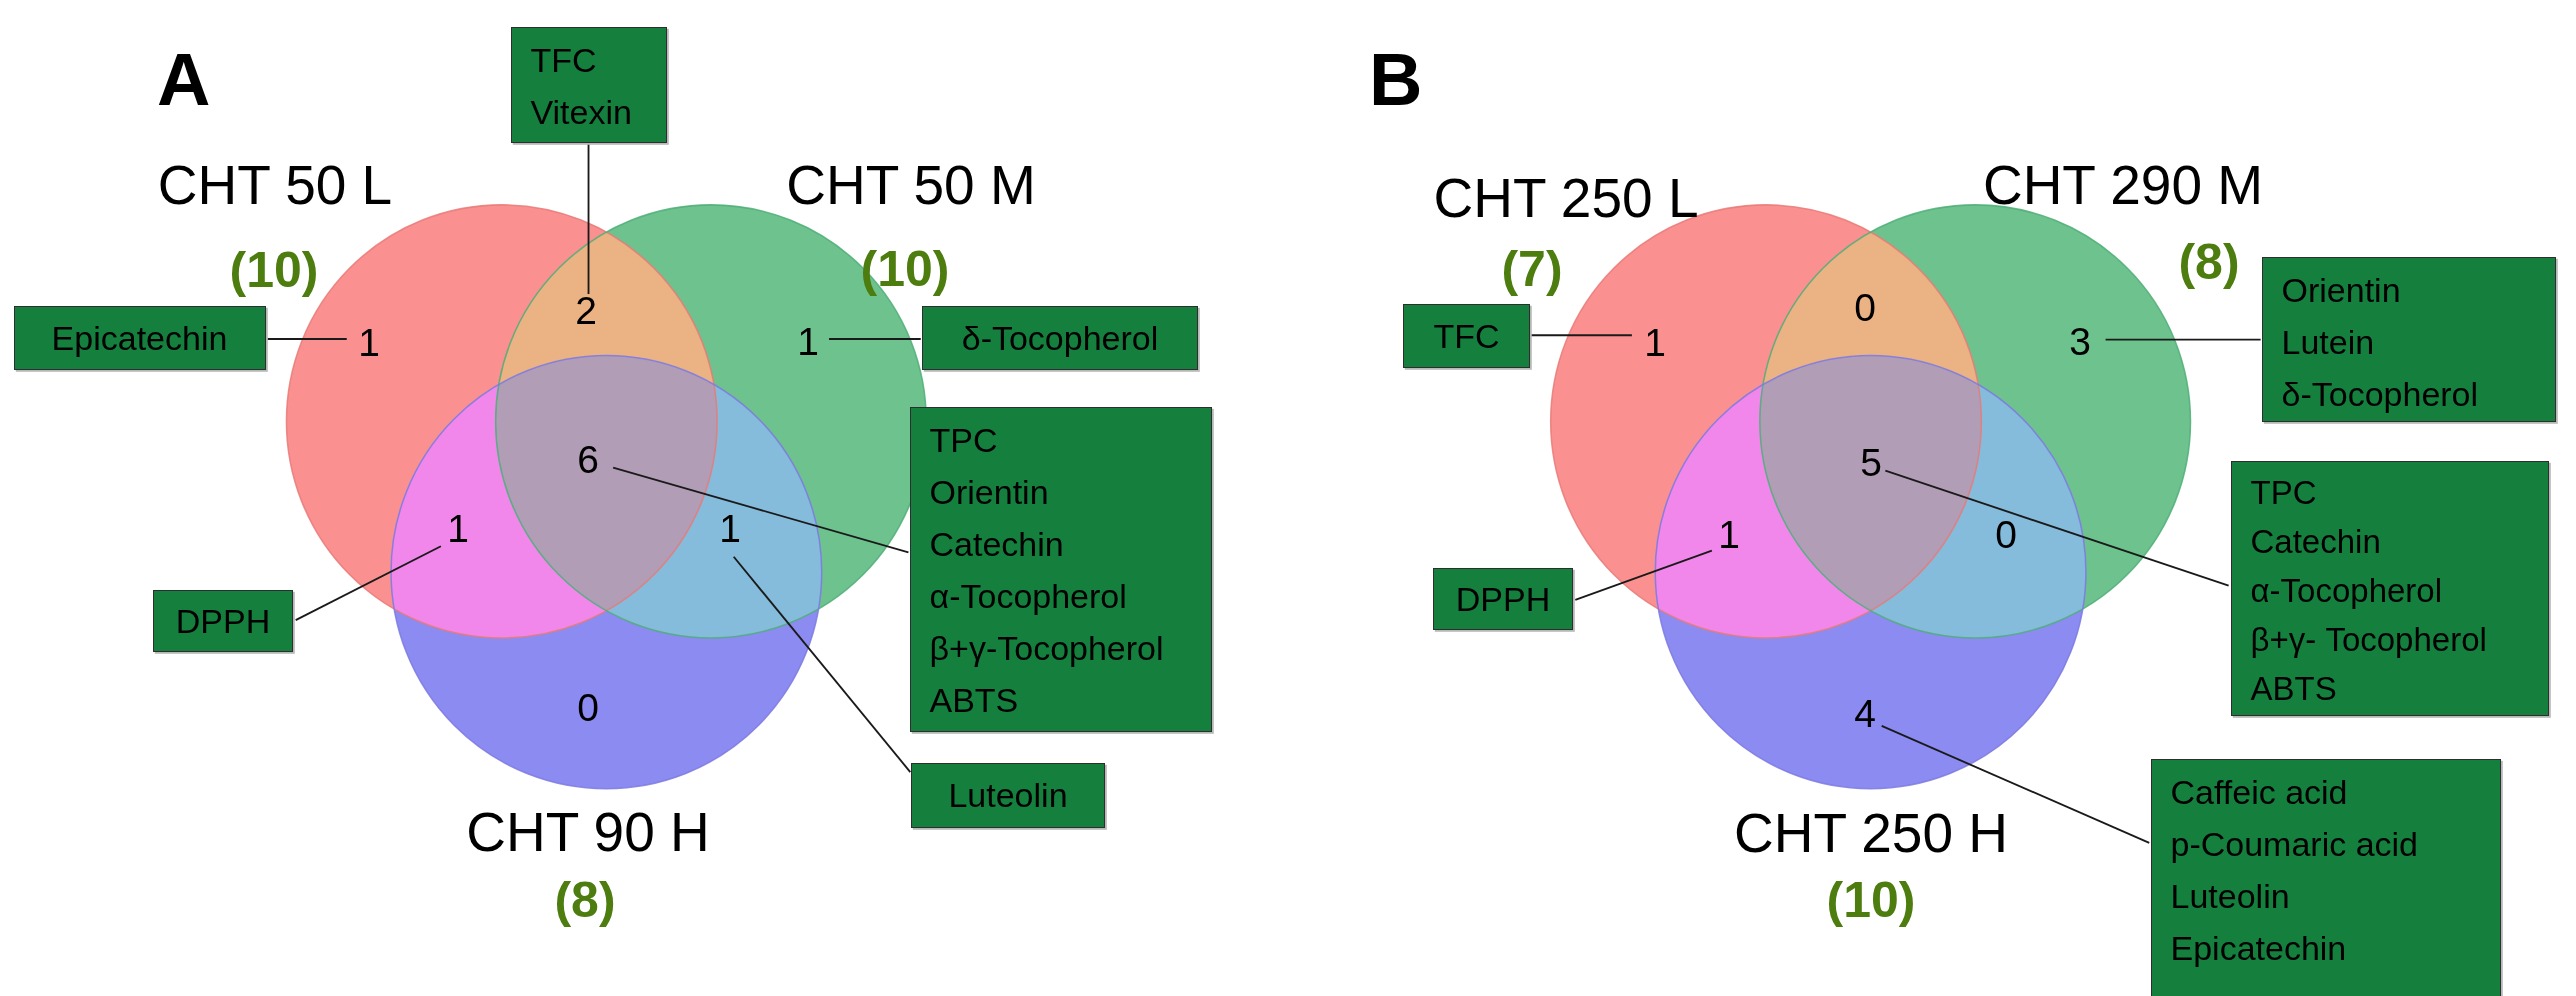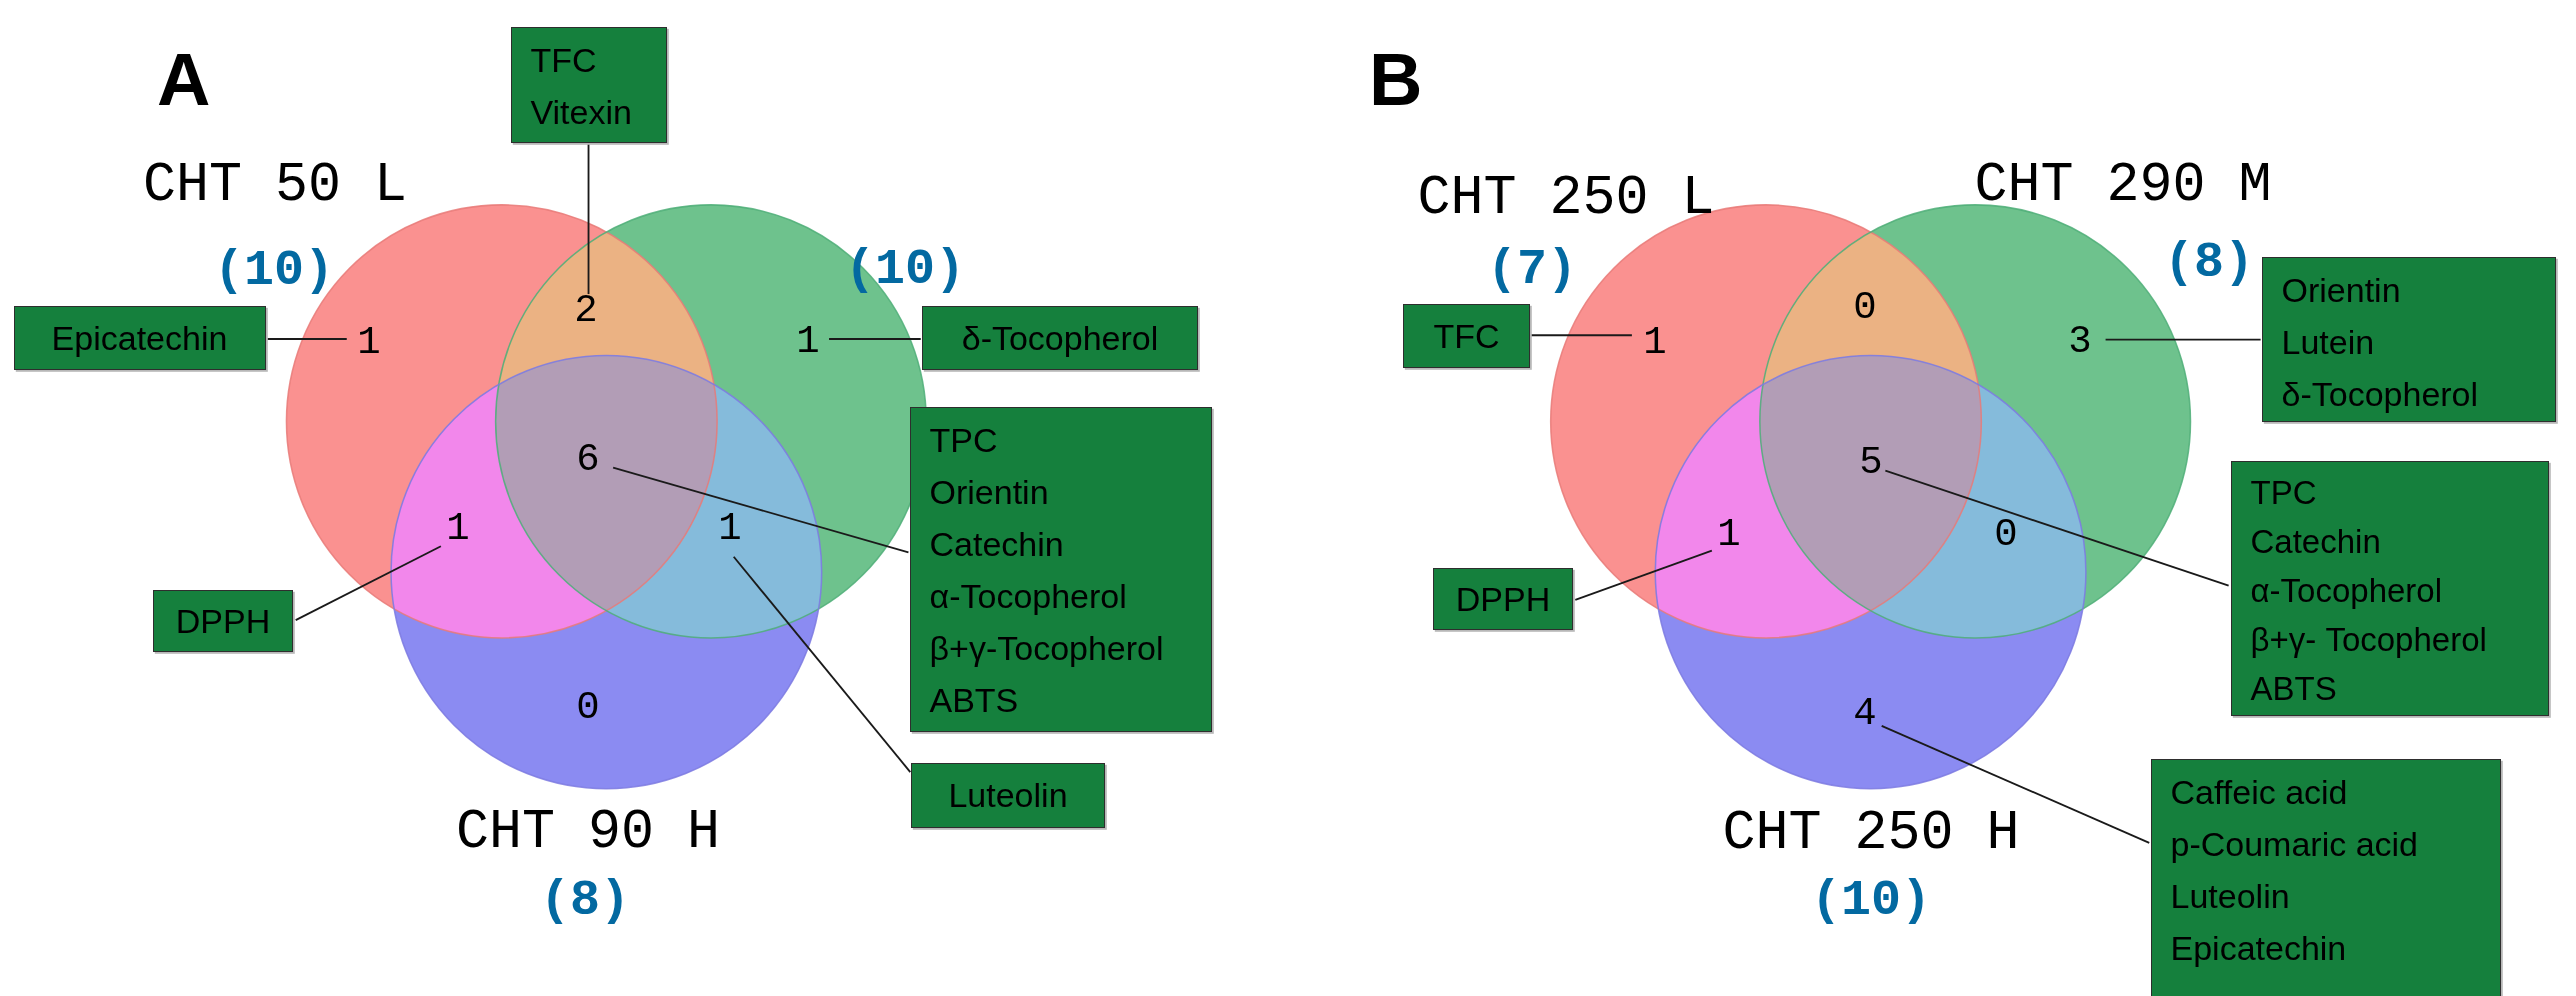--- a/index.html
+++ b/index.html
@@ -1,24 +1,24 @@
 <!DOCTYPE html>
 <html style="font-size:9.8px"><head>
 <meta charset="utf-8">
 <style>
   html,body{margin:0;padding:0;background:#ffffff;}
   .stage{position:relative;width:2576px;height:996px;background:#ffffff;
          font-family:"Liberation Sans",sans-serif;color:#000;overflow:hidden;}
   svg.venn{position:absolute;left:0;top:0;}
   .panel{position:absolute;left:0;top:0;width:100%;height:100%;}
   .abs{position:absolute;}
-  .ctr{transform:translate(-50%,-50%);font-family:Liberation Mono, monospace;}
+  .ctr{transform:translate(-50%,-50%);}
   .panel-letter{font-size:74px;font-weight:bold;}
   .set-title{font-size:55px;white-space:nowrap;}
-  .set-count{font-size:50px;font-weight:bold;color:#0369a1;white-space:nowrap;}
+  .set-count{font-size:50px;font-weight:bold;color:#4d7c0f;white-space:nowrap;}
   .num{font-size:39px;}
   .callout{background:#15803d;border:1.8px solid #2e2e2e;box-shadow:1.8px 1.8px 0 #b8b8b8;box-sizing:border-box;}
   .callout.center{display:flex;align-items:center;justify-content:center;font-size:34px;white-space:nowrap;}
   .callout.lines{font-size:34px;line-height:52px;padding:6.2px 6.2px 0 18.5px;white-space:pre-line;text-align:left;}
 </style>
 </head>
 <body>
 
 <div class="stage">
 
@@ -97,20 +97,21 @@
       <line x1="3058" y1="1180" x2="3493" y2="1370"></line>
     </g>
   </svg>
 
   <div class="panel">
     <div class="abs panel-letter" style="left:157px;top:37px;">A</div>
 
     <div class="abs ctr set-title" style="left:275px;top:185px;">CHT 50 L</div>
     <div class="abs ctr set-count" style="left:274px;top:270px;">(10)</div>
 
+    <div class="abs ctr set-title" style="left:911px;top:185px;">CHT 50 M</div>
     <div class="abs ctr set-count" style="left:905px;top:269px;">(10)</div>
 
     <div class="abs ctr set-title" style="left:588px;top:832px;">CHT 90 H</div>
     <div class="abs ctr set-count" style="left:585px;top:900px;">(8)</div>
 
     <div class="abs ctr num" style="left:369px;top:343px;">1</div>
     <div class="abs ctr num" style="left:586px;top:311px;">2</div>
     <div class="abs ctr num" style="left:808px;top:342px;">1</div>
     <div class="abs ctr num" style="left:588px;top:460px;">6</div>
     <div class="abs ctr num" style="left:458px;top:529px;">1</div>

